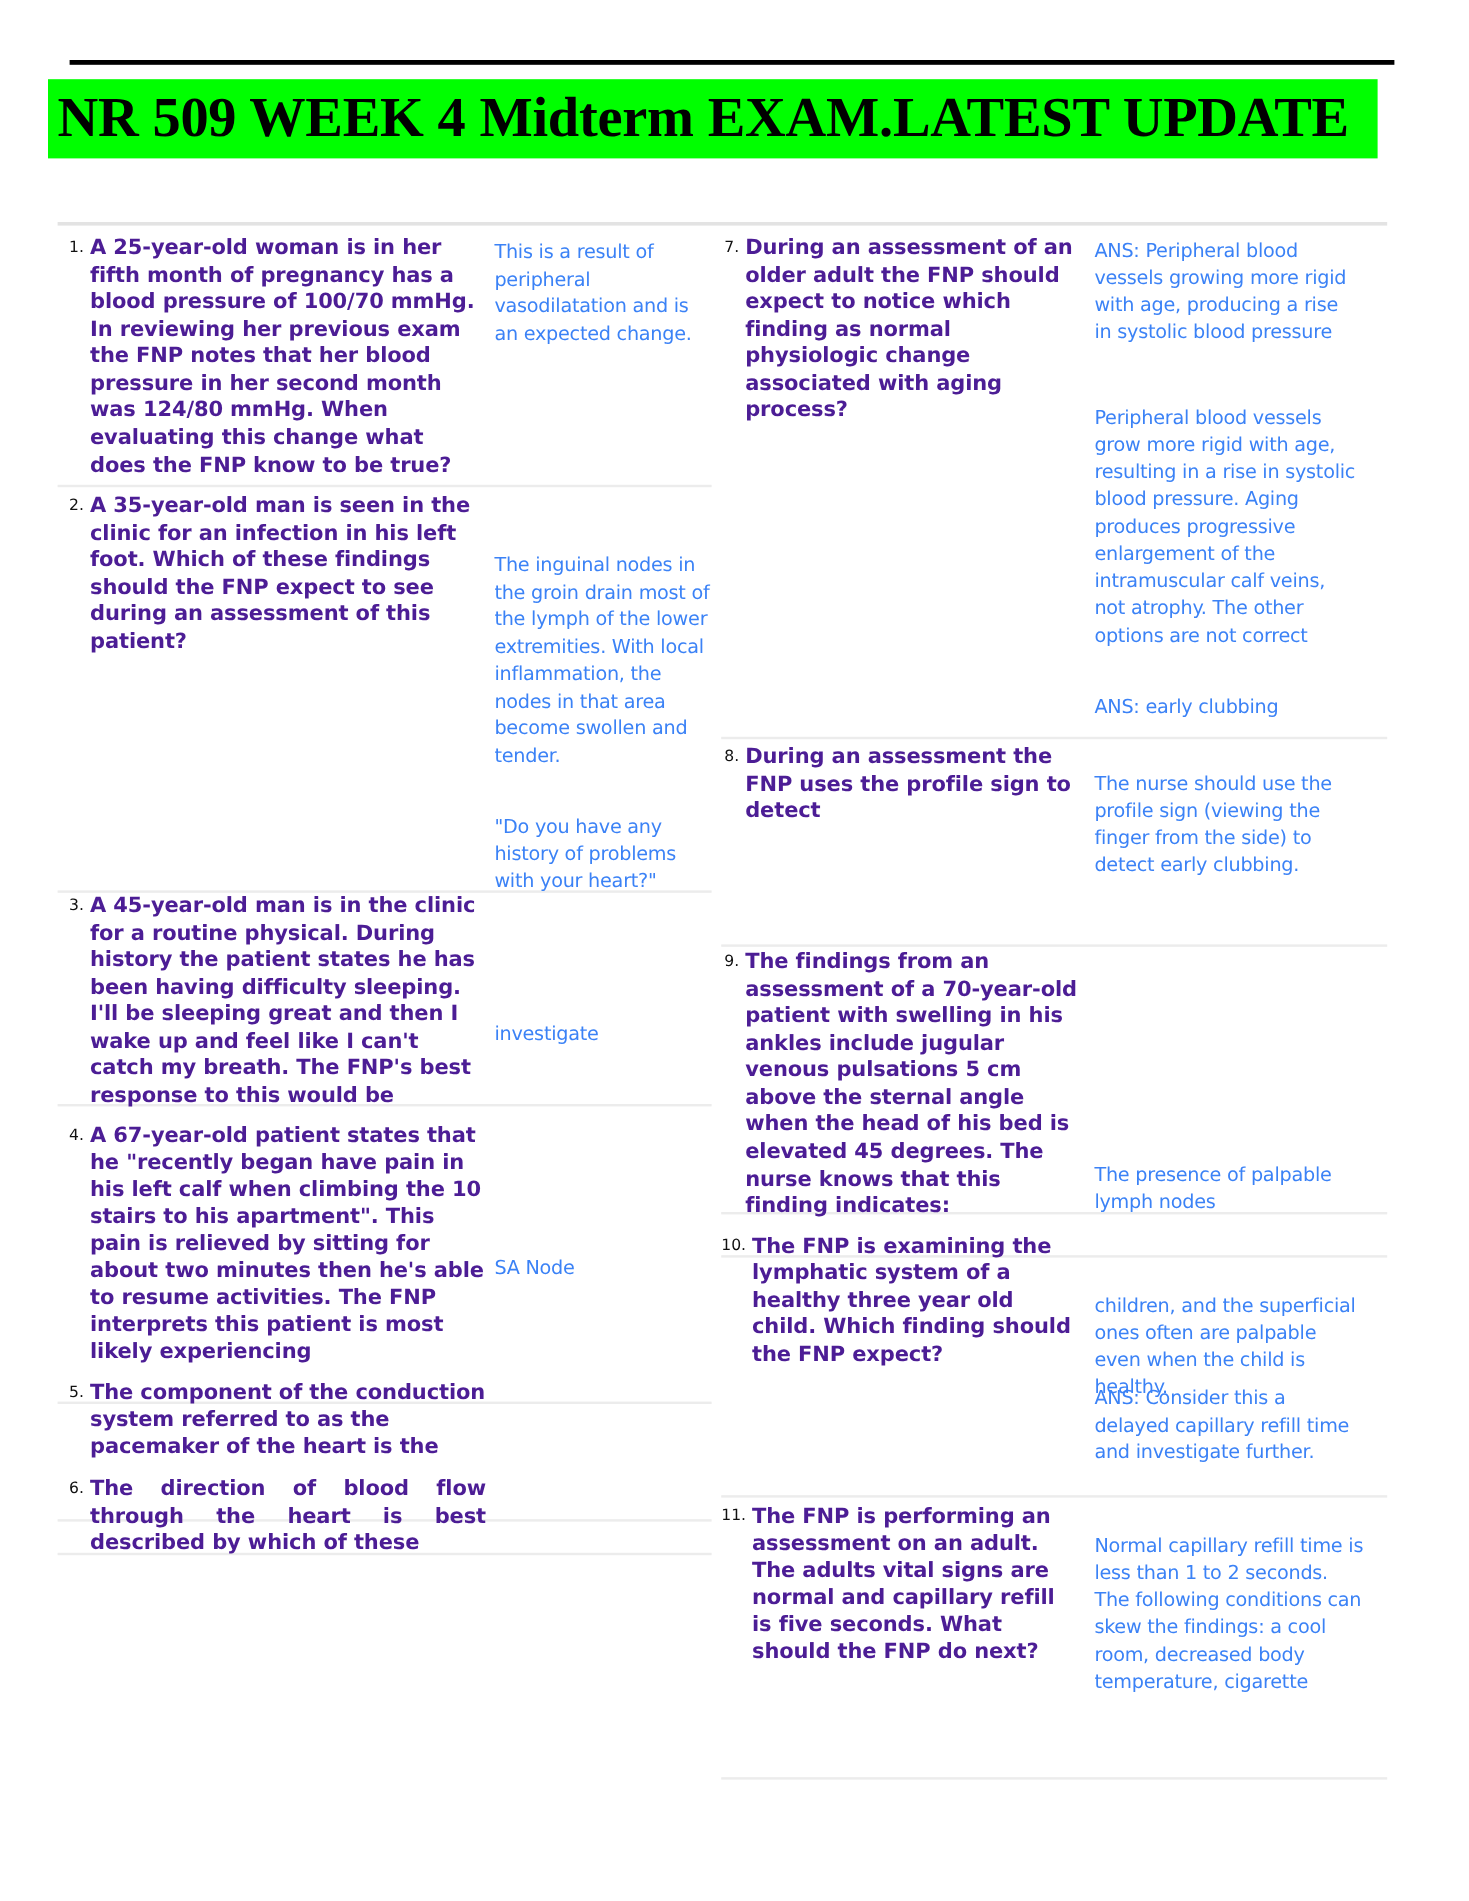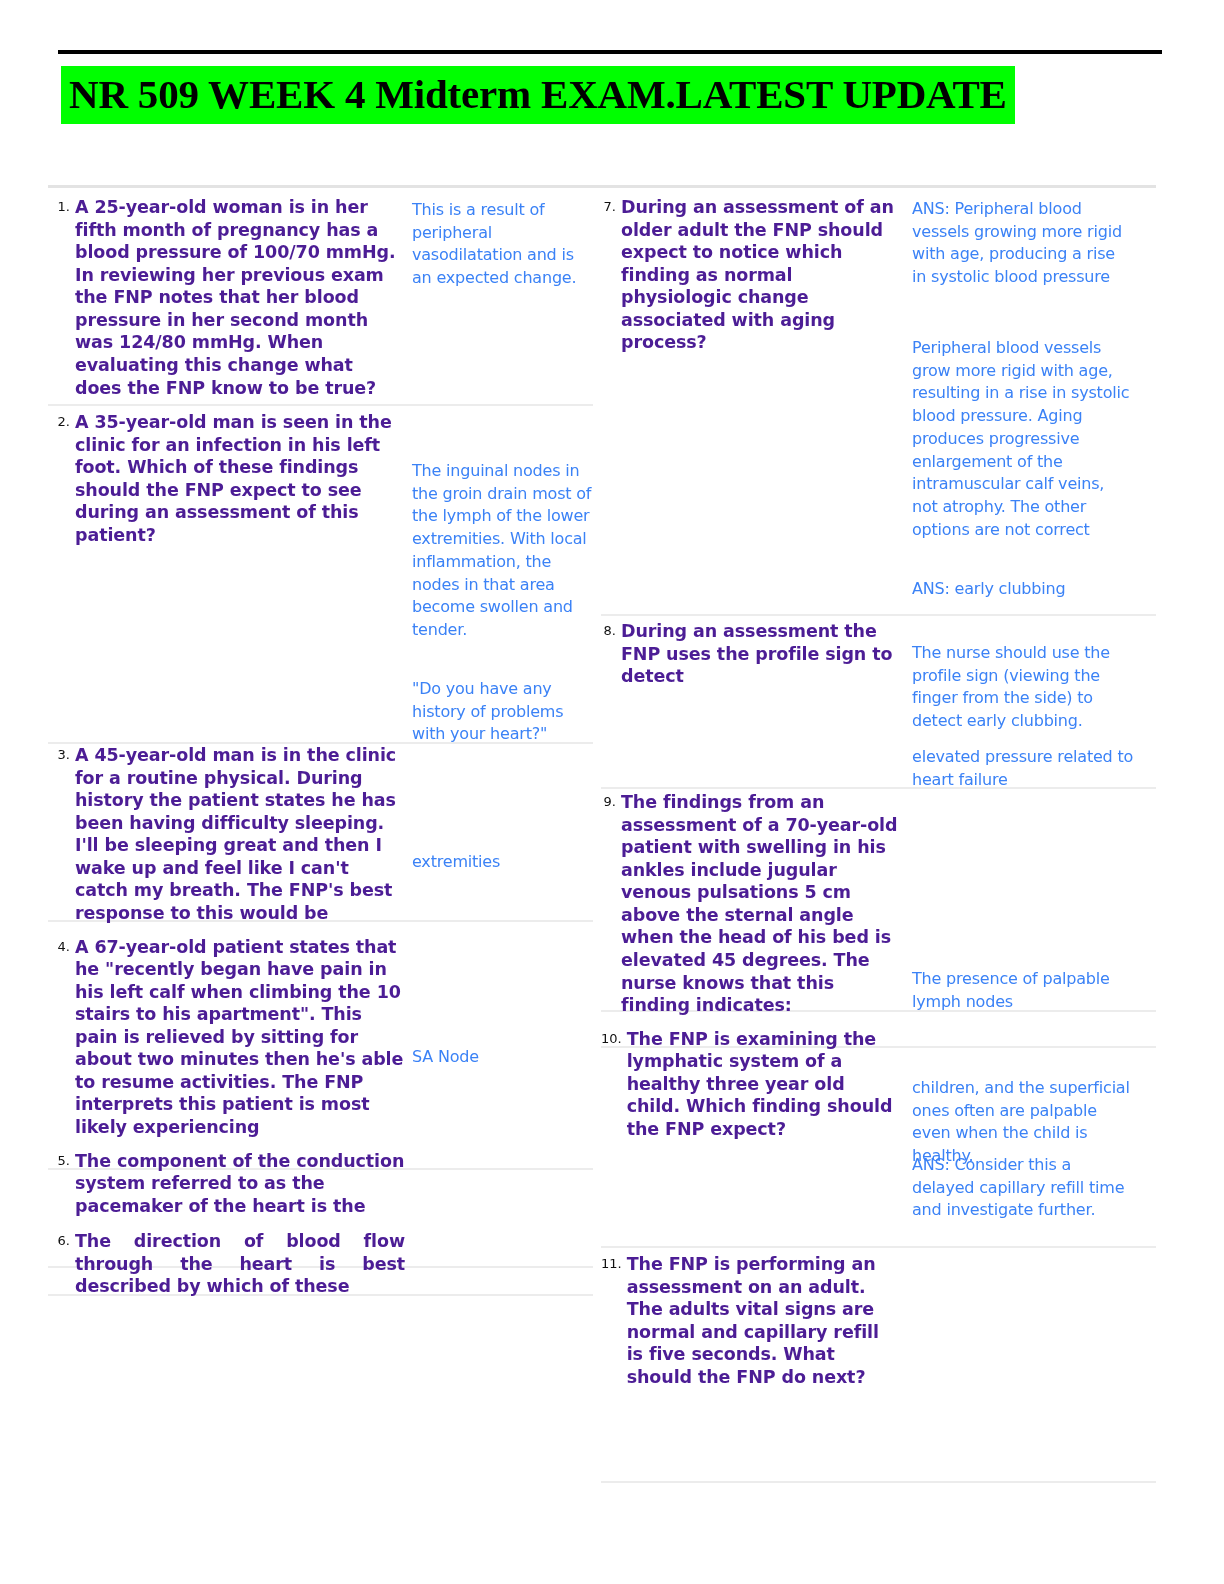--- a/index.html
+++ b/index.html
@@ -40,26 +40,25 @@
     top: 66px;
     width: 1110px;
   }
 
   .doc-title {
     display: inline-block;
     background: #00ff00;
     color: #000000;
     font-family: "Liberation Serif", serif;
     font-weight: bold;
-    font-size: 41px;
+    font-size: 47px;
     line-height: 1.28;
     letter-spacing: -0.2px;
-    padding: 2px 8px 4px 8px;
+    padding: 2px 24px 4px 8px;
     white-space: nowrap;
-    margin-left: 21px;
   }
 
   
   .hr-full {
     position: absolute;
     left: 48px;
     width: 1108px;
     height: 3px;
     background: #e3e3e3;
   }
@@ -208,21 +207,21 @@
 
   <div class="a-block col-a1" style="top:460px;">
     <div class="atext">The inguinal nodes in the groin drain most of the lymph of the lower extremities. With local inflammation, the nodes in that area become swollen and tender.</div>
   </div>
 
   <div class="a-block col-a1" style="top:678px; width:183px;">
     <div class="atext">"Do you have any history of problems with your heart?"</div>
   </div>
 
   <div class="a-block col-a1" style="top:851px;">
-    <div class="atext">extremities</div>
+    <div class="atext">investigate</div>
   </div>
 
   <div class="a-block col-a1" style="top:1046px;">
     <div class="atext">SA Node</div>
   </div>
 
 
   <div class="col col-q2" style="top:196px;">
     <div class="qitem">
       <span class="qnum">7.</span>
@@ -265,31 +264,31 @@
   </div>
 
   <div class="a-block col-a2" style="top:578px;">
     <div class="atext">ANS: early clubbing</div>
   </div>
 
   <div class="a-block col-a2" style="top:624px;margin-top:18px;">
     <div class="atext">The nurse should use the profile sign (viewing the finger from the side) to detect early clubbing.</div>
   </div>
 
-  <div class="a-block col-a2" style="top:746px; width:228px;">
-    <div class="atext">elevated pressure related to heart failure</div>
-  </div>
 
   <div class="a-block col-a2" style="top:968px; width:228px;">
     <div class="atext">The presence of palpable lymph nodes</div>
   </div>
 
 
   <div class="a-block col-a2" style="top:1077px; width:228px;">
     <div class="atext">children, and the superficial ones often are palpable even when the child is healthy.</div>
   </div>
 
   <div class="a-block col-a2" style="top:1110px;margin-top:44px;">
     <div class="atext">ANS: Consider this a delayed capillary refill time and investigate further.</div>
   </div>
 
+  <div class="a-block col-a2" style="top:1277px; width:228px;">
+    <div class="atext">Normal capillary refill time is less than 1 to 2 seconds. The following conditions can skew the findings: a cool room, decreased body temperature, cigarette</div>
+  </div>
 
 </div>
 
 </body></html>

